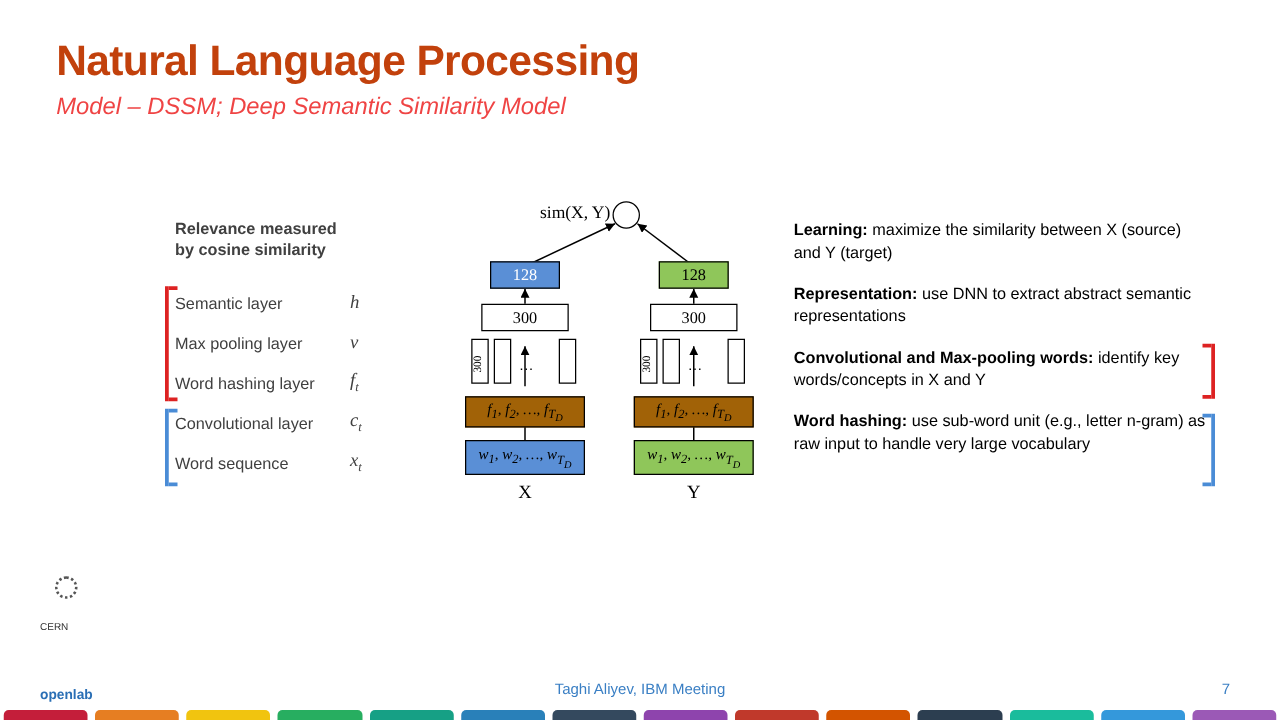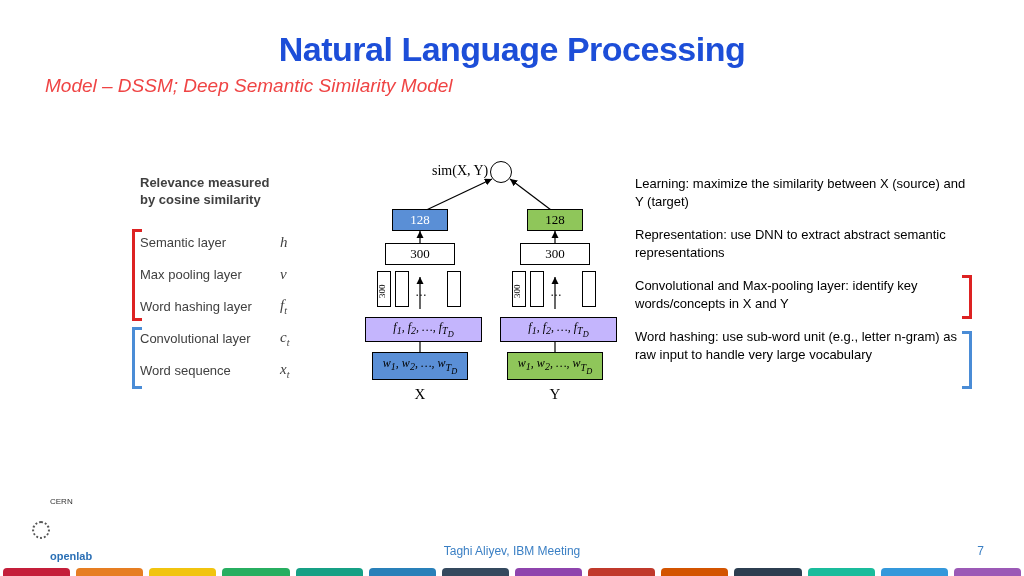--- a/index.html
+++ b/index.html
@@ -1,18 +1,18 @@
 <!DOCTYPE html>
 <html><head>
 <meta charset="utf-8">
 <style>
   * { box-sizing: border-box; margin: 0; padding: 0; }
   html, body { width: 1024px; height: 576px; font-family: Arial, Helvetica, sans-serif; background: #fff; overflow: hidden; }
   .slide { position: relative; width: 1024px; height: 576px; padding: 30px 45px 0 45px; }
-  .title { font-size: 34px; font-weight: 900; color: #1d4ed8; letter-spacing: -0.5px; font-family: Arial Black, Arial, sans-serif; text-align: center; }
+  .title { font-size: 34px; font-weight: 900; color: #c2410c; letter-spacing: -0.5px; font-family: Arial Black, Arial, sans-serif; }
   .subtitle { font-size: 19px; font-style: italic; color: #ef4444; margin-top: 6px; }
   .content { position: absolute; top: 175px; left: 0; width: 1024px; height: 300px; }
   .layer-labels { position: absolute; left: 140px; top: 0; font-size: 13px; color: #404040; width: 210px; }
   .cosine { font-weight: 600; font-size: 13px; line-height: 1.3; margin-bottom: 18px; }
   .row { display: flex; align-items: center; height: 32px; }
   .row .name { width: 140px; }
   .row .sym { font-style: italic; font-family: 'Times New Roman', serif; font-size: 15px; }
   .row .sym sub { font-size: 10px; }
   .bracket-red { position: absolute; border-left: 3px solid #d22; height: 92px; }
   .bracket-red::before, .bracket-red::after { content: ''; position: absolute; width: 7px; height: 3px; background: #d22; left: 0; }
@@ -34,39 +34,39 @@
   .box { border: 1.5px solid #000; font-family: 'Times New Roman', serif; font-size: 13px; padding: 2px 12px; margin: 0 auto; width: 56px; background: #fff; }
   .box128 { margin-top: 16px; }
   .colX .box128 { background: #5a8fd6; color: #fff; }
   .colY .box128 { background: #8fc65a; }
   .box300 { width: 70px; margin-top: 12px; }
   .conv { position: relative; height: 40px; margin-top: 6px; }
   .pill { position: absolute; width: 14px; height: 36px; border: 1.3px solid #000; background: #fff; }
   .pill .v { position: absolute; left: -1px; top: 26px; transform: rotate(-90deg); transform-origin: left top; font-size: 9px; font-family: 'Times New Roman', serif; }
   .pill1 { left: 12px; } .pill2 { left: 30px; } .pill3 { left: 82px; }
   .dots3 { position: absolute; left: 50px; top: 14px; font-size: 12px; letter-spacing: 2px; }
-  .fbox { border: 1.5px solid #000; width: 117px; margin: 6px auto 0; font-family: 'Times New Roman', serif; font-style: italic; font-size: 12px; padding: 2px 0; background: #c4b5fd; }
+  .fbox { border: 1.5px solid #000; width: 96px; margin: 6px auto 0; font-family: 'Times New Roman', serif; font-style: italic; font-size: 12px; padding: 2px 0; background: #a16207; }
   .wbox { border: 1.5px solid #000; width: 96px; margin: 10px auto 0; font-family: 'Times New Roman', serif; font-style: italic; font-size: 12px; padding: 3px 0; }
   .colX .wbox { background: #5a8fd6; }
   .colY .wbox { background: #8fc65a; }
   .axis { font-family: 'Times New Roman', serif; font-size: 15px; margin-top: 6px; }
 
   .desc { position: absolute; left: 635px; top: 0; width: 335px; font-size: 13px; line-height: 1.35; }
   .desc p { margin-bottom: 16px; }
-  .desc b { font-weight: 400; margin-top: 36px; }
+  .desc b { font-weight: 700; margin-top: 36px; }
   .bracket-red-r { position: absolute; border-right: 3px solid #d22; height: 44px; right: 52px; top: 100px; }
   .bracket-red-r::before, .bracket-red-r::after { content: ''; position: absolute; width: 7px; height: 3px; background: #d22; right: 0; }
   .bracket-red-r::before { top: 0; } .bracket-red-r::after { bottom: 0; }
   .bracket-blue-r { position: absolute; border-right: 3px solid #4a8cd6; height: 58px; right: 52px; top: 156px; }
   .bracket-blue-r::before, .bracket-blue-r::after { content: ''; position: absolute; width: 7px; height: 3px; background: #4a8cd6; right: 0; }
   .bracket-blue-r::before { top: 0; } .bracket-blue-r::after { bottom: 0; }
 
   .footer { position: absolute; bottom: 18px; left: 0; width: 1024px; text-align: center; font-size: 12px; color: #3a7fc4; }
   .pagenum { position: absolute; right: 40px; bottom: 18px; font-size: 12px; color: #3a7fc4; }
-  .logo { position: absolute; left: 32px; bottom: 14px; display: flex; align-items: center; gap: 0; }
+  .logo { position: absolute; left: 32px; bottom: 14px; display: flex; align-items: center; gap: 19px; flex-direction: column; }
   .logo-ring { width: 18px; height: 18px; border-radius: 50%; border: 2.5px dotted #555; }
   .logo-text { font-size: 8px; line-height: 1; color: #333; }
   .logo-text .ol { font-size: 11px; color: #2a6fb5; font-weight: 600; margin-top: 45px; }
 
   .ribbon { position: absolute; bottom: 0; left: 0; width: 1024px; height: 8px; display: flex; }
   .ribbon div { flex: 1; margin: 0 3px; border-radius: 4px 4px 0 0; height: 8px; }
   .line { stroke: #000; stroke-width: 1.2; fill: none; }
   .arrow { marker-end: url(#ah); }
 </style>
 </head>
@@ -154,21 +154,21 @@
         </div>
         <div class="fbox"><i>f</i><sub>1</sub>, <i>f</i><sub>2</sub>, …, <i>f</i><sub>T<sub>D</sub></sub></div>
         <div class="wbox"><i>w</i><sub>1</sub>, <i>w</i><sub>2</sub>, …, <i>w</i><sub>T<sub>D</sub></sub></div>
         <div class="axis">Y</div>
       </div>
     </div>
 
     <div class="desc">
       <p><b>Learning:</b><span> maximize the similarity between X (source) and Y (target)</span></p>
       <p><b>Representation:</b><span> use DNN to extract abstract semantic representations</span></p>
-      <p><b>Convolutional and Max-pooling layer:</b><span> identify key words/concepts in X and Y</span></p>
+      <p><b>Convolutional and Max-pooling words:</b><span> identify key words/concepts in X and Y</span></p>
       <p><b>Word hashing:</b><span> use sub-word unit (e.g., letter n-gram) as raw input to handle very large vocabulary</span></p>
     </div>
     <div class="bracket-red-r"></div>
     <div class="bracket-blue-r"></div>
   </div>
 
   <div class="logo">
     <div class="logo-ring"></div>
     <div class="logo-text">
         <div>CERN</div>

